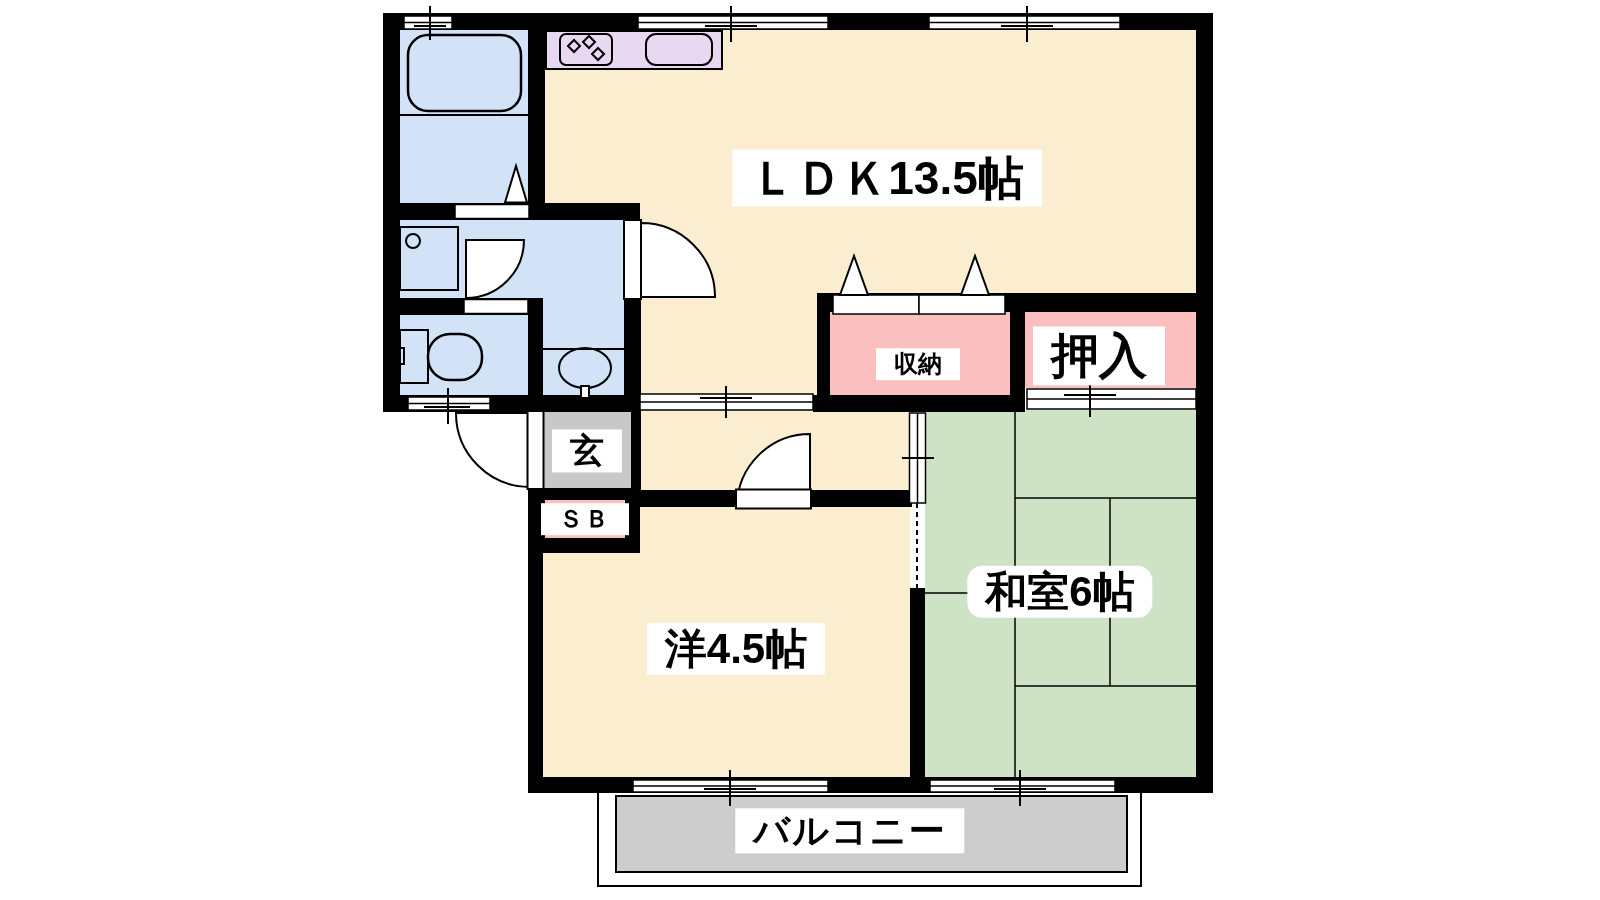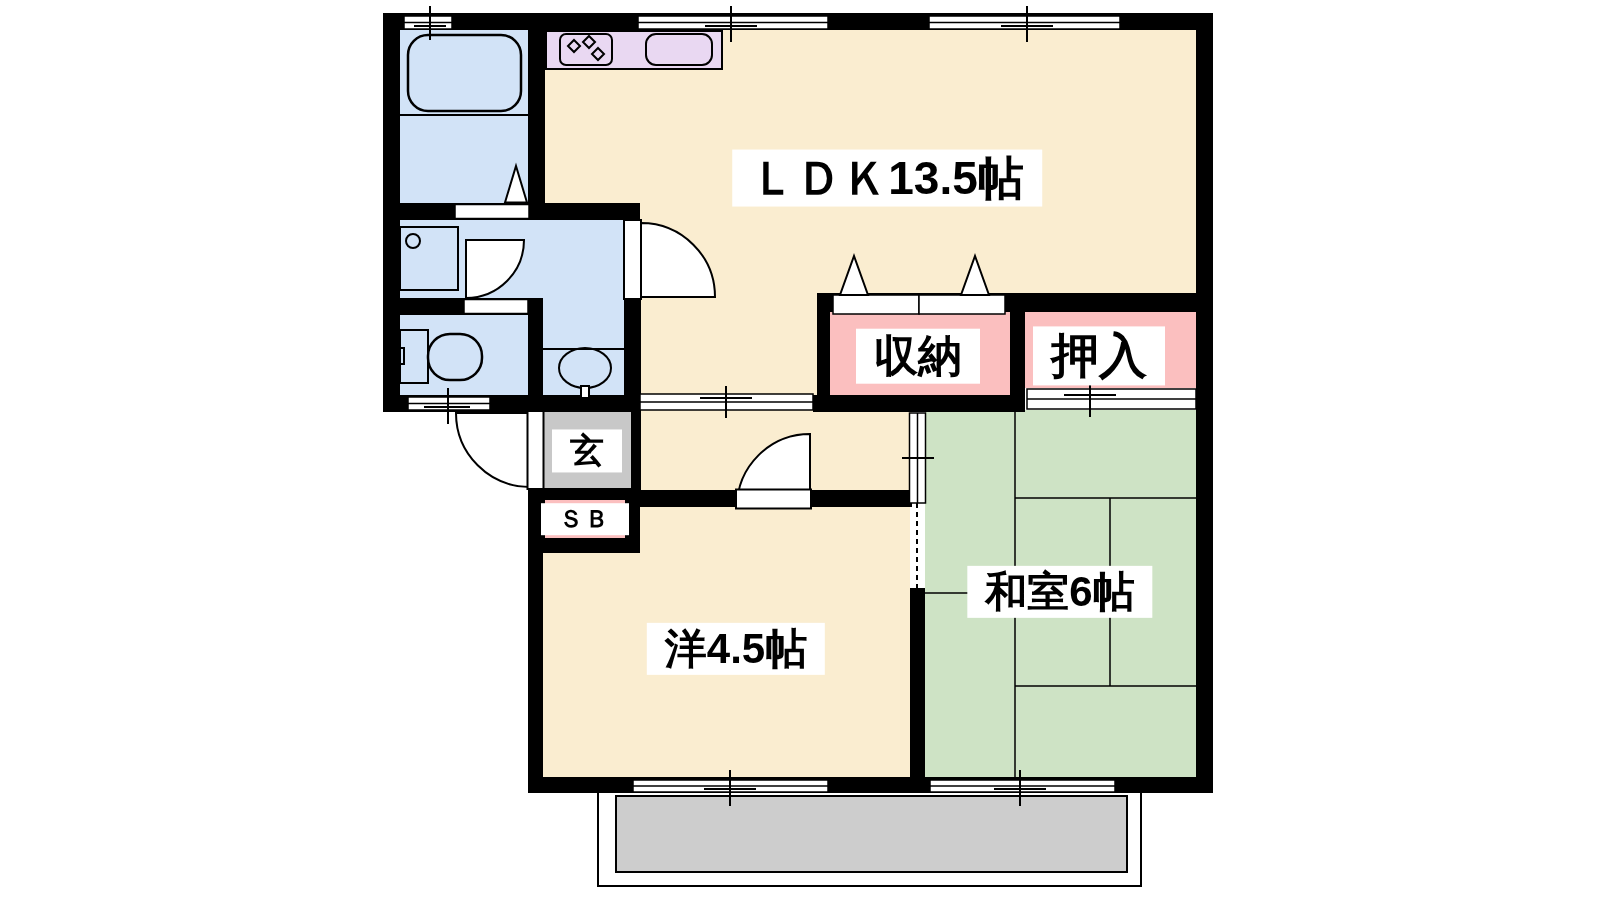--- a/index.html
+++ b/index.html
@@ -207,20 +207,21 @@
     </g>
 
     <g>
       <rect x="400" y="330" width="28" height="53" fill="none" stroke="#000" stroke-width="2"></rect>
       <rect x="396" y="348" width="8" height="16" fill="none" stroke="#000" stroke-width="2"></rect>
       <rect x="428" y="334" width="54" height="46" rx="22" fill="none" stroke="#000" stroke-width="2.5"></rect>
     </g>
   </svg>
 
   <div class="room-label" style="left:887px;top:178px;font-size:46px;">ＬＤＫ13.5帖</div>
-  <div class="room-label" style="left:918px;top:356px;font-size:44px;">収納</div>
+  <div class="room-label" style="left:918px;top:364px;font-size:24px;">収納</div>
   <div class="room-label" style="left:1099px;top:356px;font-size:48px;">押入</div>
-  <div class="room-label" style="left:1060px;top:592px;font-size:42px;">和室6帖</div>
+  <div class="room-label" style="left:1060px;top:592px;font-size:42px;border-radius:15px;">和室6帖</div>
   <div class="room-label" style="left:736px;top:649px;font-size:42px;">洋4.5帖</div>
   <div class="room-label" style="left:587px;top:451px;font-size:34px;">玄</div>
   <div class="room-label" style="left:585px;top:519px;font-size:24px;letter-spacing:2px;">ＳＢ</div>
+  <div class="room-label" style="left:850px;top:831px;font-size:36px;letter-spacing:2px;">バルコニー</div>
 
 </div>
 
 </body></html>

